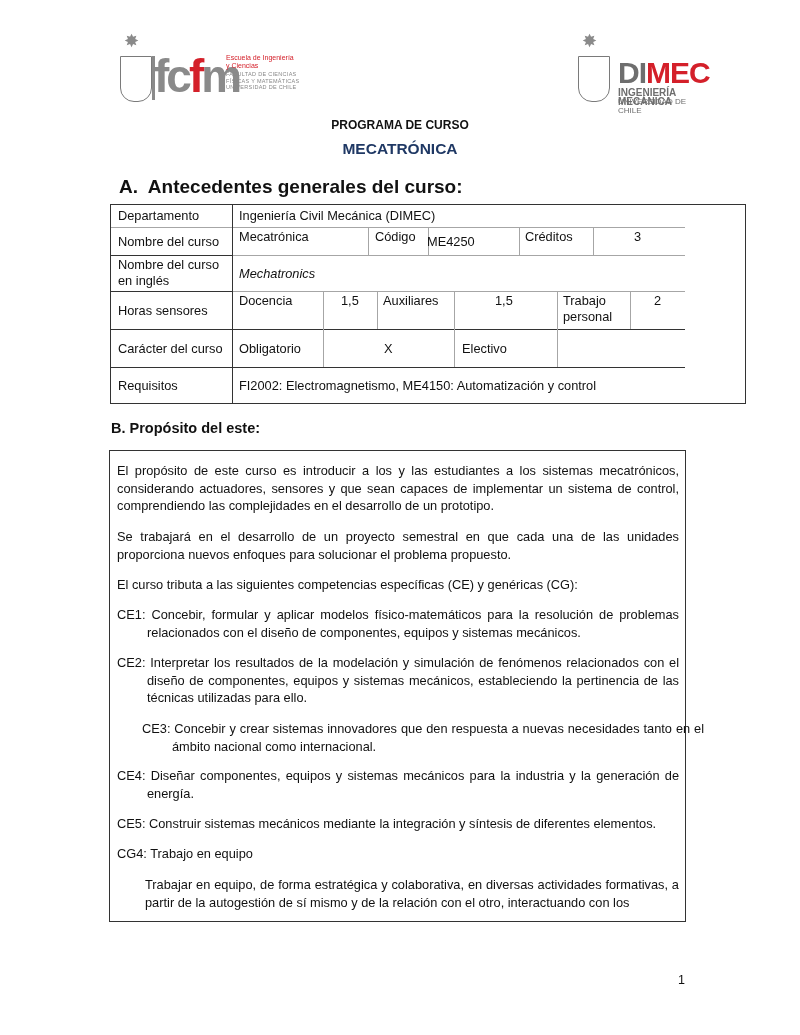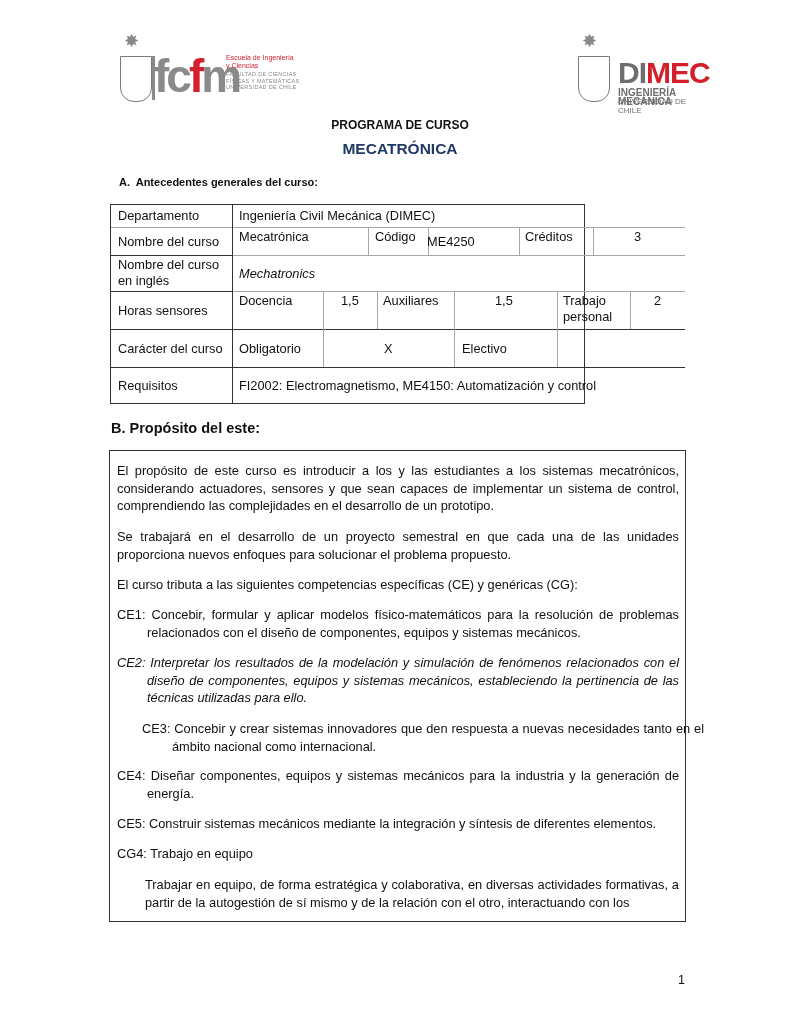--- a/index.html
+++ b/index.html
@@ -16,25 +16,25 @@
   .fcfm-sub1 { position:absolute; left:108px; top:10px; font-size:7px; color:#d4202a; line-height:8px; }
   .fcfm-sub2 { position:absolute; left:108px; top:27px; font-size:5.5px; color:#888; line-height:6.5px; letter-spacing:0.3px; }
   .dimec-logo { left:574px; top:44px; width:130px; height:62px; }
   .dimec-word { position:absolute; left:44px; top:14px; font-size:30px; font-weight:bold; line-height:30px; letter-spacing:-1px; }
   .dimec-word .g { color:#6e6e6e;text-align:center; } .dimec-word .r { color:#d4202a; }
   .dimec-sub { position:absolute; left:44px; top:44px; font-size:10px; font-weight:bold; color:#6e6e6e; line-height:9px; }
   .dimec-sub2 { position:absolute; left:44px; top:53px; font-size:8px; color:#6e6e6e; line-height:9px; }
 
   .title { left:0; width:800px; top:118px; text-align:center; font-size:12px; font-weight:bold; color:#111; }
   .subtitle { left:0; width:800px; top:140px; text-align:center; font-size:15.5px; font-weight:bold; color:#1f3864; }
-  .secA { left:119px; top:176px; font-size:11px; font-weight:bold; }
+  .secA { left:119px; top:176px; font-size:19px; font-weight:bold; }
   .secB { left:111px; top:420px; font-size:14.5px; font-weight:bold; }
 
   
-  .tbl { left:110px; top:204px; width:475px; height:200px; border:1.3px solid #333; box-sizing:border-box; }
+  .tbl { left:110px; top:204px; width:636px; height:200px; border:1.3px solid #333; box-sizing:border-box; }
   .hl { position:absolute; height:0; border-top:1px solid #a6a6a6; }
   .hl.dark { border-top:1.3px solid #333; }
   .vl { position:absolute; width:0; border-left:1px solid #a6a6a6; }
   .vl.dark { border-left:1.3px solid #333; }
   .cell { position:absolute; font-size:12.8px; line-height:16px; color:#111; white-space:nowrap; }
   .it { font-style:italic; }
 
   
   .box { left:109px; top:450px; width:577px; height:472px; border:1.3px solid #333; box-sizing:border-box; }
   .p { position:absolute; left:117px; width:562px; font-size:12.8px; line-height:17.5px; color:#111; text-align:justify; }
@@ -138,20 +138,20 @@
   <div class="cell" style="left:128px;top:173px;">FI2002: Electromagnetismo, ME4150: Automatización y control</div>
 </div>
 
 <div class="abs secB">B. Propósito del este:</div>
 
 <div class="abs box"></div>
 <div class="p" style="top:462px;">El propósito de este curso es introducir a los y las estudiantes a los sistemas mecatrónicos, considerando actuadores, sensores y que sean capaces de implementar un sistema de control, comprendiendo las complejidades en el desarrollo de un prototipo.</div>
 <div class="p" style="top:528px;">Se trabajará en el desarrollo de un proyecto semestral en que cada una de las unidades proporciona nuevos enfoques para solucionar el problema propuesto.</div>
 <div class="p" style="top:576px;">El curso tributa a las siguientes competencias específicas (CE) y genéricas (CG):</div>
 <div class="p hang" style="top:606px;">CE1: Concebir, formular y aplicar modelos físico-matemáticos para la resolución de problemas relacionados con el diseño de componentes, equipos y sistemas mecánicos.</div>
-<div class="p hang" style="top:654px;font-style:italic;">CE2: Interpretar los resultados de la modelación y simulación  de fenómenos relacionados con el diseño de componentes, equipos y sistemas mecánicos, estableciendo la pertinencia de las técnicas utilizadas para ello.</div>
+<div class="p hang" style="top:654px;">CE2: Interpretar los resultados de la modelación y simulación  de fenómenos relacionados con el diseño de componentes, equipos y sistemas mecánicos, estableciendo la pertinencia de las técnicas utilizadas para ello.</div>
 <div class="p hang" style="top:720px;margin-left:25px;">CE3: Concebir y crear sistemas innovadores que den respuesta a nuevas necesidades tanto en el ámbito nacional como internacional.</div>
 <div class="p hang" style="top:767px;">CE4: Diseñar componentes, equipos y sistemas mecánicos para la industria y la generación de energía.</div>
 <div class="p hang" style="top:815px;">CE5: Construir sistemas mecánicos mediante la integración y síntesis de diferentes elementos.</div>
 <div class="p hang" style="top:845px;">CG4: Trabajo en equipo</div>
 <div class="p ind" style="top:876px;">Trabajar en equipo, de forma estratégica y colaborativa, en diversas actividades formativas, a partir de la autogestión de sí mismo y de la relación con el otro, interactuando con los</div>
 
 <div class="abs pagenum">1</div>
 
 </body></html>

